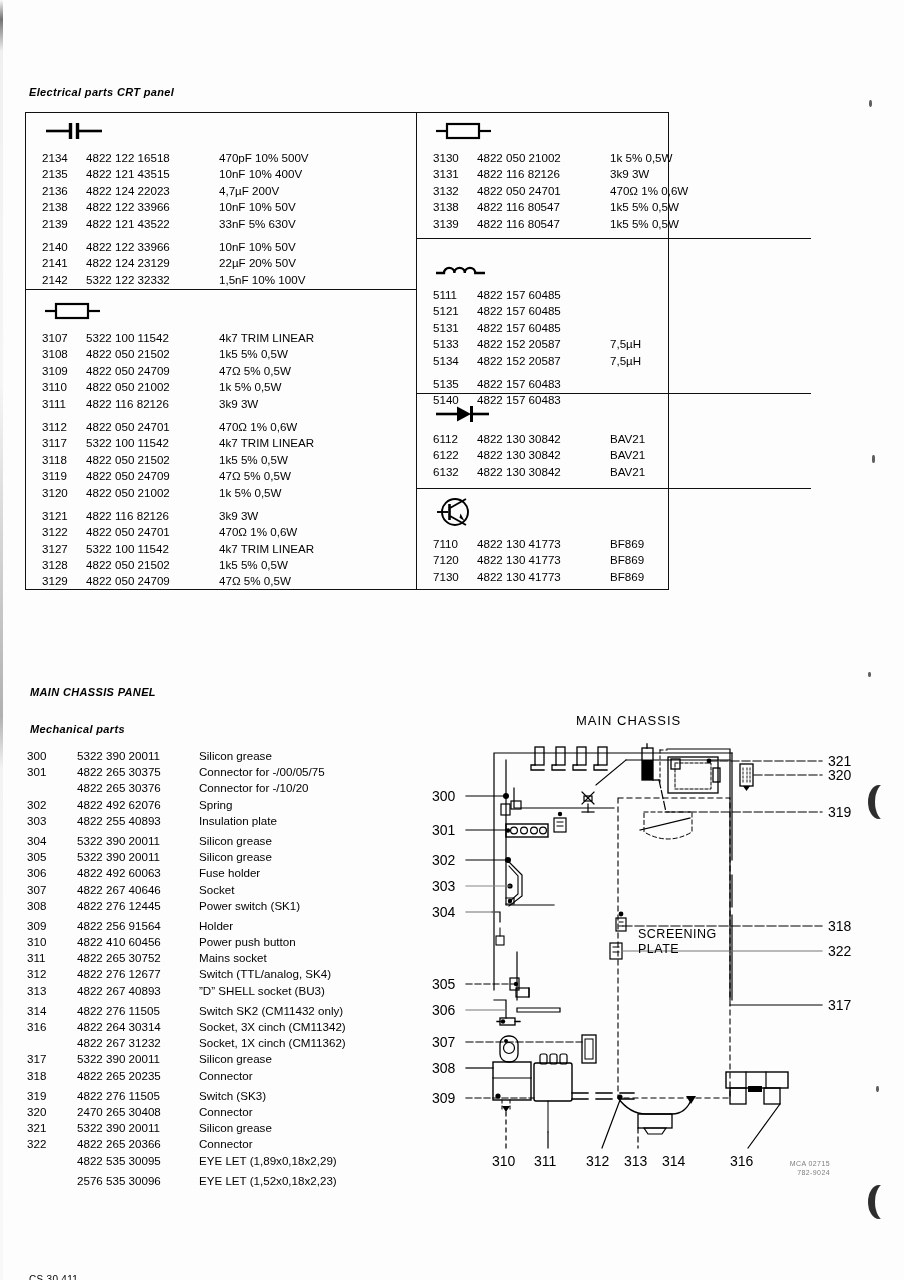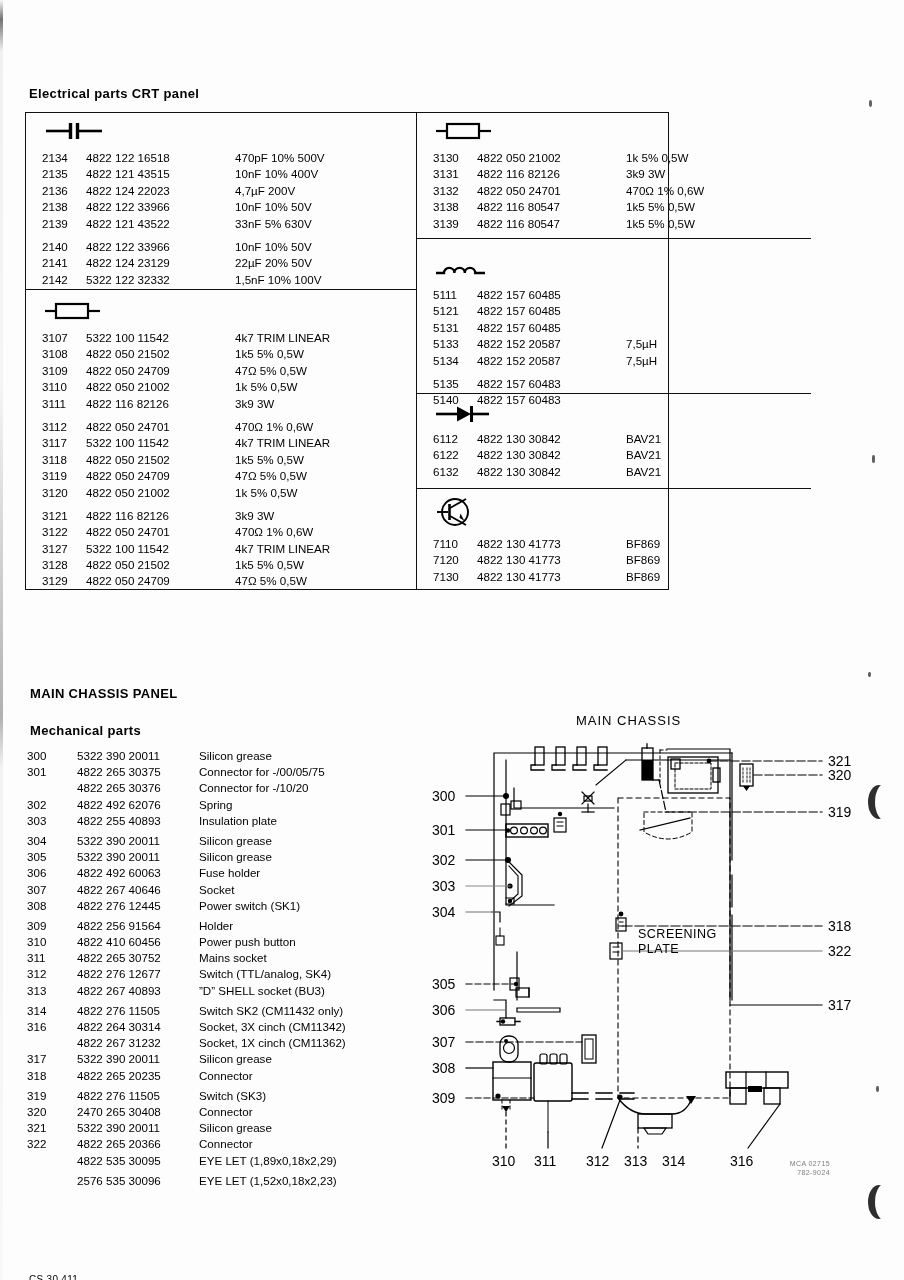--- a/index.html
+++ b/index.html
@@ -62,24 +62,25 @@
   .speck {
     position: absolute;
     background: #2b2b2b;
     border-radius: 40%;
     opacity: .75;
   }
 
   
   .heading-bold {
     position: absolute;
-    font-size: 13px;
+    font-size: 11px;
     font-weight: bold;
     letter-spacing: .35px;
     white-space: nowrap;
+    font-style: italic;
   }
 
   
   .parts-table {
     position: absolute;
     left: 25px;
     top: 112px;
     width: 644px;
     height: 478px;
     border: 1.6px solid #111;
@@ -116,21 +117,21 @@
   .row {
     display: flex;
     height: 16.4px;
     line-height: 16.4px;
     font-size: 11.6px;
     white-space: nowrap;
   }
   .row.gap { margin-top: 7px; }
   .c-ref  { width: 60px; padding-left: 16px; box-sizing: border-box; }
   .c-code { width: 133px; }
-  .c-desc { flex: 1; margin-left: 16px; }
+  .c-desc { flex: 1; }
 
   
   .mech-list {
     position: absolute;
     left: 27px;
     top: 748px;
     width: 400px;
   }
   .mech-row {
     display: flex;

